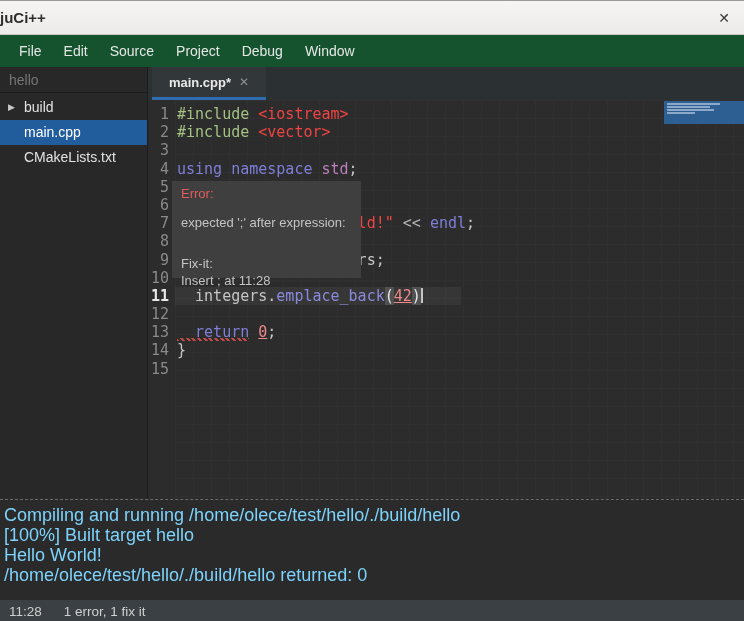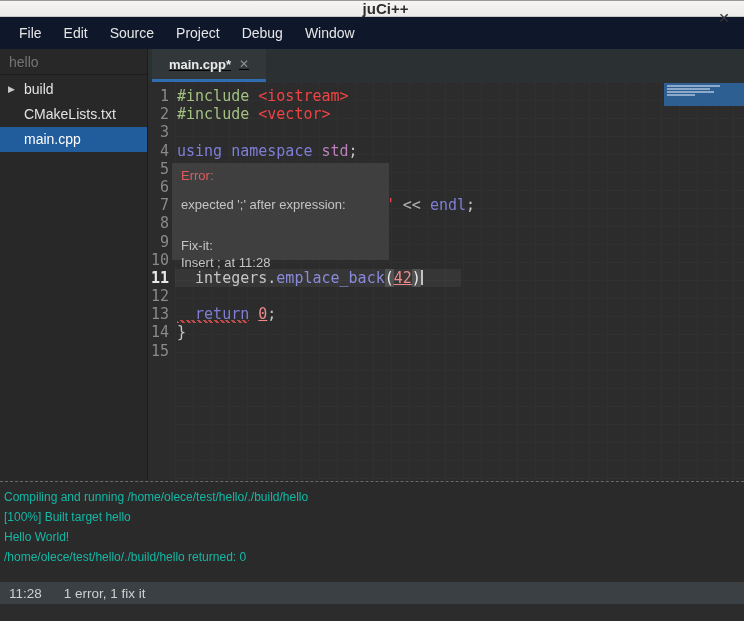--- a/index.html
+++ b/index.html
@@ -2,50 +2,50 @@
 <html><head>
 <meta charset="utf-8">
 <style>
   * { margin:0; padding:0; box-sizing:border-box; }
   html,body { width:744px; height:621px; overflow:hidden; background:#2c2c2c;
               font-family:"Liberation Sans", sans-serif; }
   .app { position:relative; width:744px; height:621px; display:flex; flex-direction:column;
          border-top:1px solid #9a9a9a; }
 
   
-  .titlebar { height:16px; background:linear-gradient(#f6f5f4,#ecebea);
+  .titlebar { height:34px; background:linear-gradient(#f6f5f4,#ecebea);
               border-bottom:1px solid #c9c7c5; display:flex; align-items:center;
-              justify-content:center; position:relative; flex:0 0 auto;padding-left:27px; }
+              position:relative; flex:0 0 auto; }
   .titlebar .title { font-size:15px; font-weight:600; color:#2d2d2d; }
   .titlebar .close { position:absolute; right:14px; top:9px; font-size:14px; color:#363636;
                      cursor:default; line-height:16px; }
 
   
-  .menubar { height:32px; background:#0f172a; display:flex; align-items:center;
+  .menubar { height:32px; background:#14532d; display:flex; align-items:center;
              padding-left:8px; gap:0; flex:0 0 auto; }
   .menubar .mitem { color:#e6e6e6; font-size:14px; padding:6px 11px; }
 
   
   .main { flex:0 0 431px; display:flex; min-height:0; }
 
   
   .sidebar { width:147px; background:#282828; display:flex; flex-direction:column; }
   .side-header { height:26px; line-height:26px; color:#757575; font-size:14px;
                  padding-left:9px; border-bottom:1px solid #1d1d1d; }
   .tree { padding-top:2px; }
   .trow { position:relative; height:25px; line-height:25px; padding-left:24px;
           color:#e2e2e2; font-size:14px; white-space:nowrap; }
   .trow.selected { background:#215d9c; color:#ffffff; }
   .trow .arrow { position:absolute; left:8px; top:0; font-size:9px; color:#c9c9c9; }
 
   
   .editor-col { flex:1; display:flex; flex-direction:column; border-left:1px solid #1c1c1c; min-width:0; }
   .tabbar { height:33px; background:#2b3032; display:flex; align-items:stretch; flex:0 0 auto; }
   .tab { margin-left:4px; width:114px; background:#32383a; display:flex; align-items:center;
-         justify-content:center; gap:8px; border-bottom:3px solid #2f6cb0;text-decoration:underline; }
+         justify-content:center; gap:8px; border-bottom:3px solid #2f6cb0; }
   .tab .tlabel { color:#e9e9e9; font-size:13px; font-weight:bold; }
   .tab .tclose { color:#8f8f8f; font-size:12px; }
 
   .editor { position:relative; flex:1; background:#2c2c2c; overflow:hidden; }
   .grid-overlay { position:absolute; left:27px; top:0; right:0; bottom:0;
     background-image:
       repeating-linear-gradient(to right, #353535 0 1px, transparent 1px 18px),
       repeating-linear-gradient(to bottom, #353535 0 1px, transparent 1px 18px);
     opacity:.55; }
   #code { position:absolute; left:0; top:5px; right:0;
@@ -66,41 +66,41 @@
   .seg.op  { color:#b4b4b4; }
   .seg.pp  { color:#a3c183; }
   .seg.brk { background:#515151; color:#e8e8e8; }
   .seg.caret { display:inline-block; width:2px; height:15px; background:#c4c4c4;
                vertical-align:-2px; }
   .seg.sq { position:relative;text-align:right; }
   .seg.sq::after { content:""; position:absolute; left:0; right:0; bottom:0; height:3px;
     background:repeating-linear-gradient(45deg,#bf4a4a 0 2px, transparent 2px 4px); }
 
   
-  .tooltip { position:absolute; left:24px; top:81px; width:217px; height:97px;
+  .tooltip { position:absolute; left:24px; top:81px; width:189px; height:97px;
              background:#3f3f3f; padding:4px 9px; font-size:13px; line-height:17px;
              color:#c4c4c4; z-index:5; }
   .tooltip .err { color:#e05c5c; }
   .tooltip .gap1 { margin-top:12px; }
   .tooltip .gap2 { margin-top:24px; }
   .tooltip .gap3 { margin-top:0; }
 
   
   .minimap { position:absolute; right:0; top:1px; width:80px; height:23px; background:#2d5f92;
              padding:2px 3px; z-index:4; }
   .minimap .mrow { height:2px; margin-bottom:1px; background:rgba(220,230,245,.55); }
 
   
   .splitter { flex:0 0 3px; background:#2a2a2a; position:relative; }
   .splitter::before { content:""; position:absolute; left:0; right:0; top:1px;
                       border-top:1px dashed #6a6a6a; }
 
   
   .output { flex:0 0 99px; background:#2a2a2a; padding:4px 4px 0 4px; overflow:hidden; }
-  .output .oline { color:#14b8a6; font-size:12px; line-height:20px; white-space:pre; }
+  .output .oline { color:#7dd3fc; font-size:18px; line-height:20px; white-space:pre; }
 
   
   .statusbar { flex:0 0 22px; background:#3a4043; display:flex; align-items:center;
                padding-left:9px; gap:22px; }
   .statusbar span { color:#cfcfcf; font-size:13.5px; }
 </style>
 </head>
 <body>
 
 <div class="app">
@@ -118,22 +118,22 @@
       <span class="mitem">Debug</span>
       <span class="mitem">Window</span>
     </div>
 
   <div class="main">
 
     <div class="sidebar">
       <div class="side-header">hello</div>
       <div class="tree">
           <div class="trow"><span class="arrow">▶</span><span>build</span></div>
+          <div class="trow selected"><span>main.cpp</span></div>
           <div class="trow"><span>CMakeLists.txt</span></div>
-          <div class="trow selected"><span>main.cpp</span></div>
         </div>
     </div>
 
     <div class="editor-col">
       <div class="tabbar">
         <div class="tab">
           <span class="tlabel">main.cpp*</span>
           <span class="tclose">✕</span>
         </div>
       </div>

